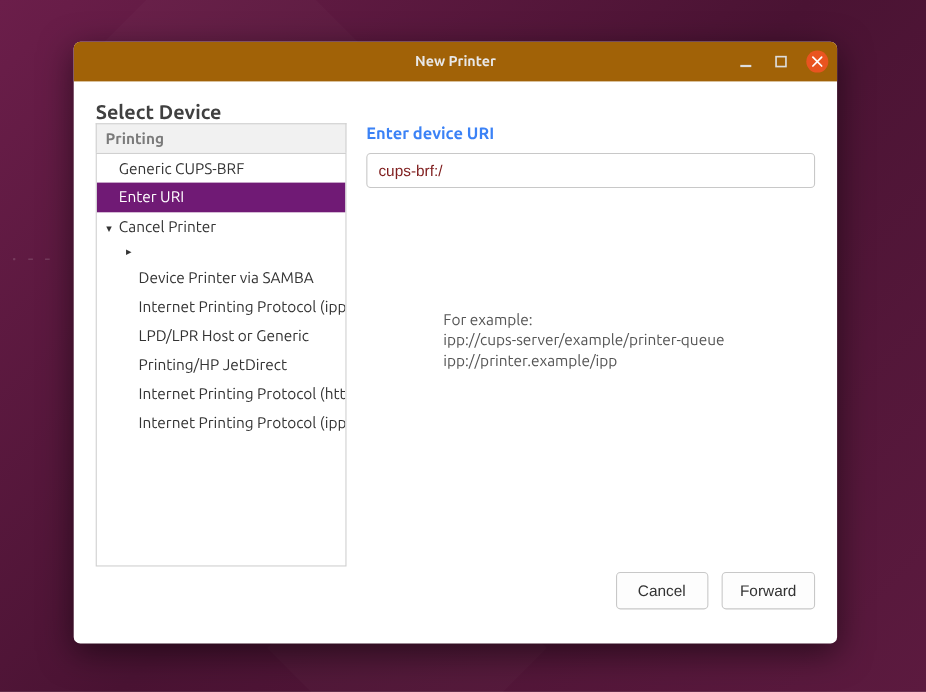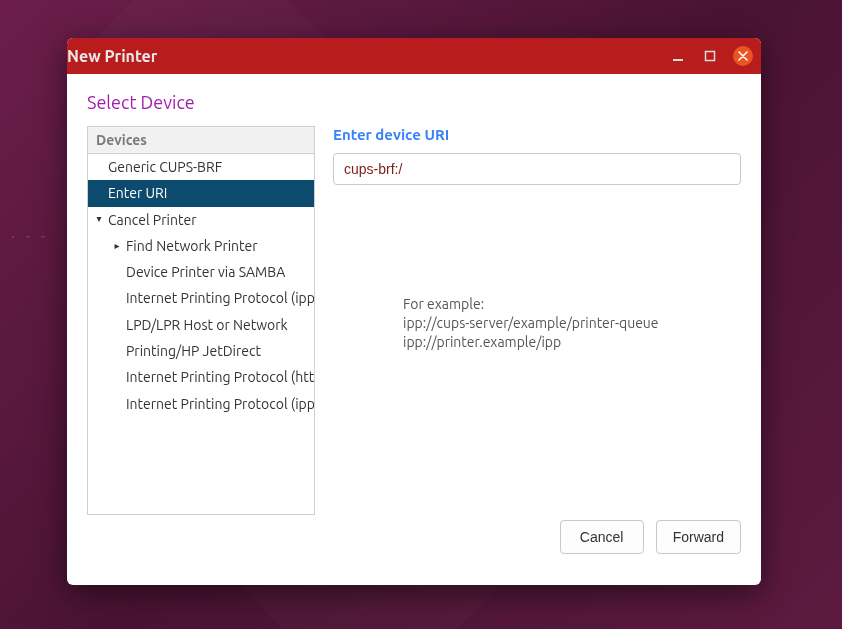--- a/index.html
+++ b/index.html
@@ -50,26 +50,27 @@
       height: 547px;
       background: #ffffff;
       border-radius: 6px;
       box-shadow: 0 8px 30px rgba(0,0,0,0.5);
       display: flex;
       flex-direction: column;
       overflow: hidden;
     }
     .titlebar {
       height: 36px;
-      background: #b91c1c;
+      background: #a16207;
       color: #e8e8e8;
       display: flex;
       align-items: center;
+      justify-content: center;
       position: relative;
-      font-size: 16px;
+      font-size: 13px;
       font-weight: 600;
     }
     .window-controls {
       position: absolute;
       right: 8px;
       top: 0;
       height: 36px;
       display: flex;
       align-items: center;
       gap: 14px;
@@ -92,23 +93,23 @@
     }
     .ctrl svg { display: block; }
     .content {
       flex: 1;
       padding: 18px 20px 70px 20px;
       display: flex;
       flex-direction: column;
     }
     .page-title {
       font-size: 18px;
-      font-weight: 400;
-      color: #a21caf;
-      margin-bottom: 14px;
+      font-weight: 700;
+      color: #404040;
+      margin-bottom: 0;
     }
     .columns {
       display: flex;
       gap: 18px;
       flex: 1;
       min-height: 0;
     }
     .left-col {
       width: 228px;
       display: flex;
@@ -130,26 +131,26 @@
       background: #fff;
       font-size: 14px;
       color: #333;
     }
     .tree-item {
       padding: 3px 6px 3px 20px;
       white-space: nowrap;
       overflow: hidden;
       cursor: pointer;
       display: flex;
-      align-items: center;
+      align-items: flex-end;
       gap: 4px;
       line-height: 1.45;
     }
     .tree-item.selected {
-      background: #0c4a6e;
+      background: #701a75;
       color: #fff;
     }
     .tree-item.child {
       padding-left: 38px;
     }
     .expander {
       width: 10px;
       display: inline-flex;
       justify-content: center;
       font-size: 10px;
@@ -230,44 +231,43 @@
           </svg>
       </div>
     </div>
   </div>
 
   <div class="content">
     <div class="page-title">Select Device</div>
 
     <div class="columns">
       <div class="left-col">
-        <div class="devices-header">Devices</div>
+        <div class="devices-header">Printing</div>
         <div class="devices-list" id="devices-list">
             <div class="tree-item">
               <span>Generic CUPS-BRF</span>
             </div>
             <div class="tree-item selected">
               <span>Enter URI</span>
             </div>
             <div class="tree-item">
               <span class="expander">▾</span>
               <span>Cancel Printer</span>
             </div>
             <div class="tree-item child">
               <span class="expander">▸</span>
-              <span>Find Network Printer</span>
             </div>
             <div class="tree-item child">
               <span>Device Printer via SAMBA</span>
             </div>
             <div class="tree-item child">
               <span>Internet Printing Protocol (ipp)</span>
             </div>
             <div class="tree-item child">
-              <span>LPD/LPR Host or Network</span>
+              <span>LPD/LPR Host or Generic</span>
             </div>
             <div class="tree-item child">
               <span>Printing/HP JetDirect</span>
             </div>
             <div class="tree-item child">
               <span>Internet Printing Protocol (https)</span>
             </div>
             <div class="tree-item child">
               <span>Internet Printing Protocol (ipps)</span>
             </div>

